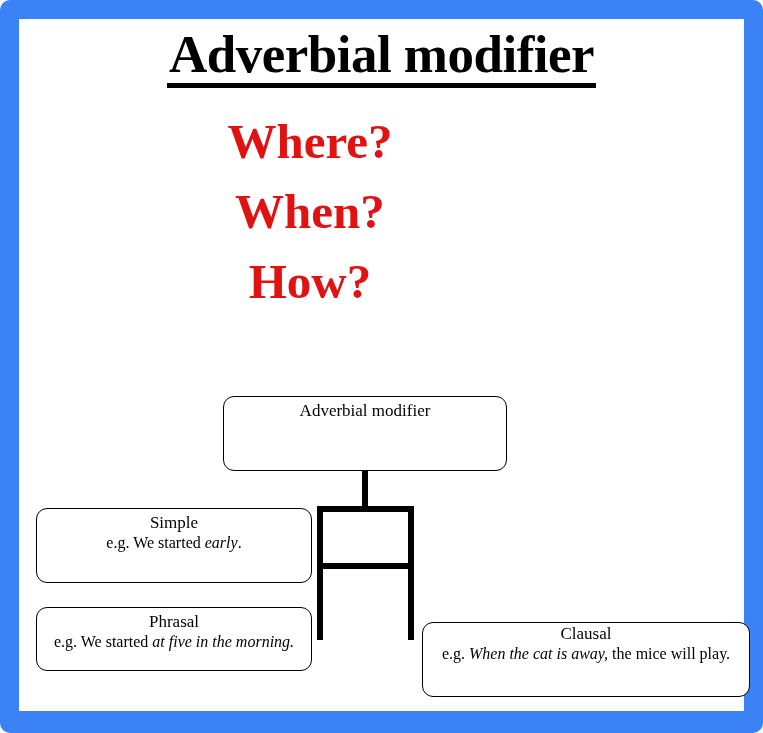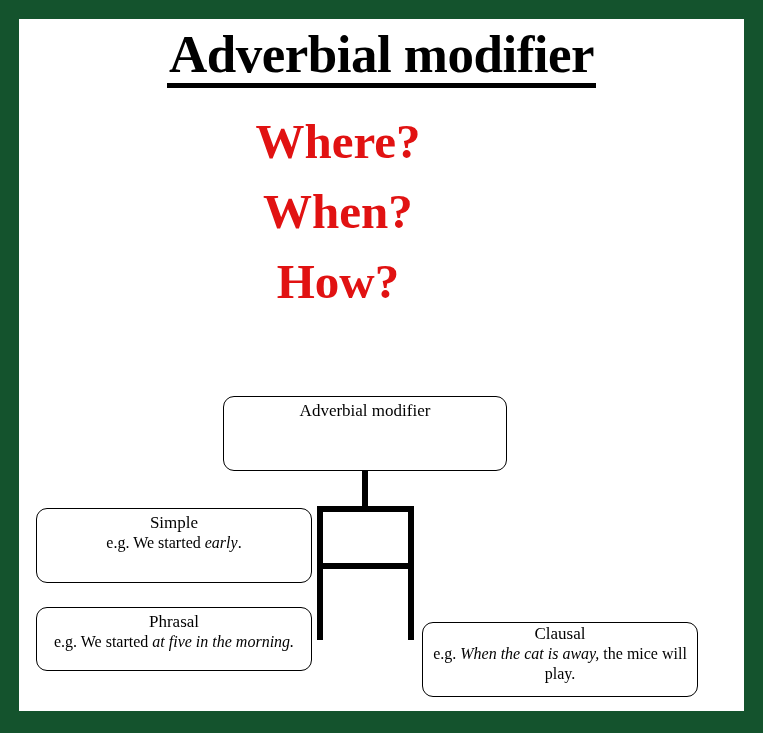--- a/index.html
+++ b/index.html
@@ -8,22 +8,23 @@
     background: #ffffff;
   }
   body {
     font-family: "Liberation Serif", "DejaVu Serif", serif;
   }
 
   .screen {
     position: relative;
     width: 763px;
     height: 733px;
-    background: #14532d;
+    background: #3b82f6;
     overflow: hidden;
+    border-radius: 10px;
   }
 
   
   .canvas {
     position: absolute;
     left: 19px;
     top: 19px;
     width: 725px;
     height: 692px;
     background: #ffffff;
@@ -48,21 +49,20 @@
     border-bottom: 5px solid #000000;
   }
 
   
   .questions {
     position: absolute;
     left: 0;
     top: 88px;
     width: 582px;
     text-align: center;
-    margin-left: 28px;
   }
   .q {
     font-size: 49px;
     font-weight: bold;
     color: #e11212;
     line-height: 1.43;
     letter-spacing: 0px;
   }
 
   
@@ -97,21 +97,21 @@
     line-height: 1.22;
     display: block;
   }
   .node .example i { font-style: italic; }
 
   
   #node-root    { left: 204px; top: 377px; width: 284px; height: 75px; }
   #node-simple  { left: 17px;  top: 489px; width: 276px; height: 75px; }
   #node-complex { left: 403px; top: 483px; width: 276px; height: 82px; }
   #node-phrasal { left: 17px;  top: 588px; width: 276px; height: 64px; }
-  #node-clausal { left: 403px; top: 603px; width: 276px; height: 75px; }
+  #node-clausal { left: 403px; top: 603px; width: 328px; height: 75px; }
 
   #node-complex .inner { padding-top: 0px; }
   #node-clausal .inner { padding-top: 0px; }
 
   
   .line { position: absolute; background: #000000; z-index: 1; }
   #line-stem     { left: 343px; top: 452px; width: 6px;  height: 41px; }
   #line-bar-top  { left: 298px; top: 487px; width: 97px; height: 6px;  }
   #line-bar-mid  { left: 298px; top: 544px; width: 97px; height: 6px;  }
   #line-left-v   { left: 298px; top: 487px; width: 6px;  height: 134px;}

